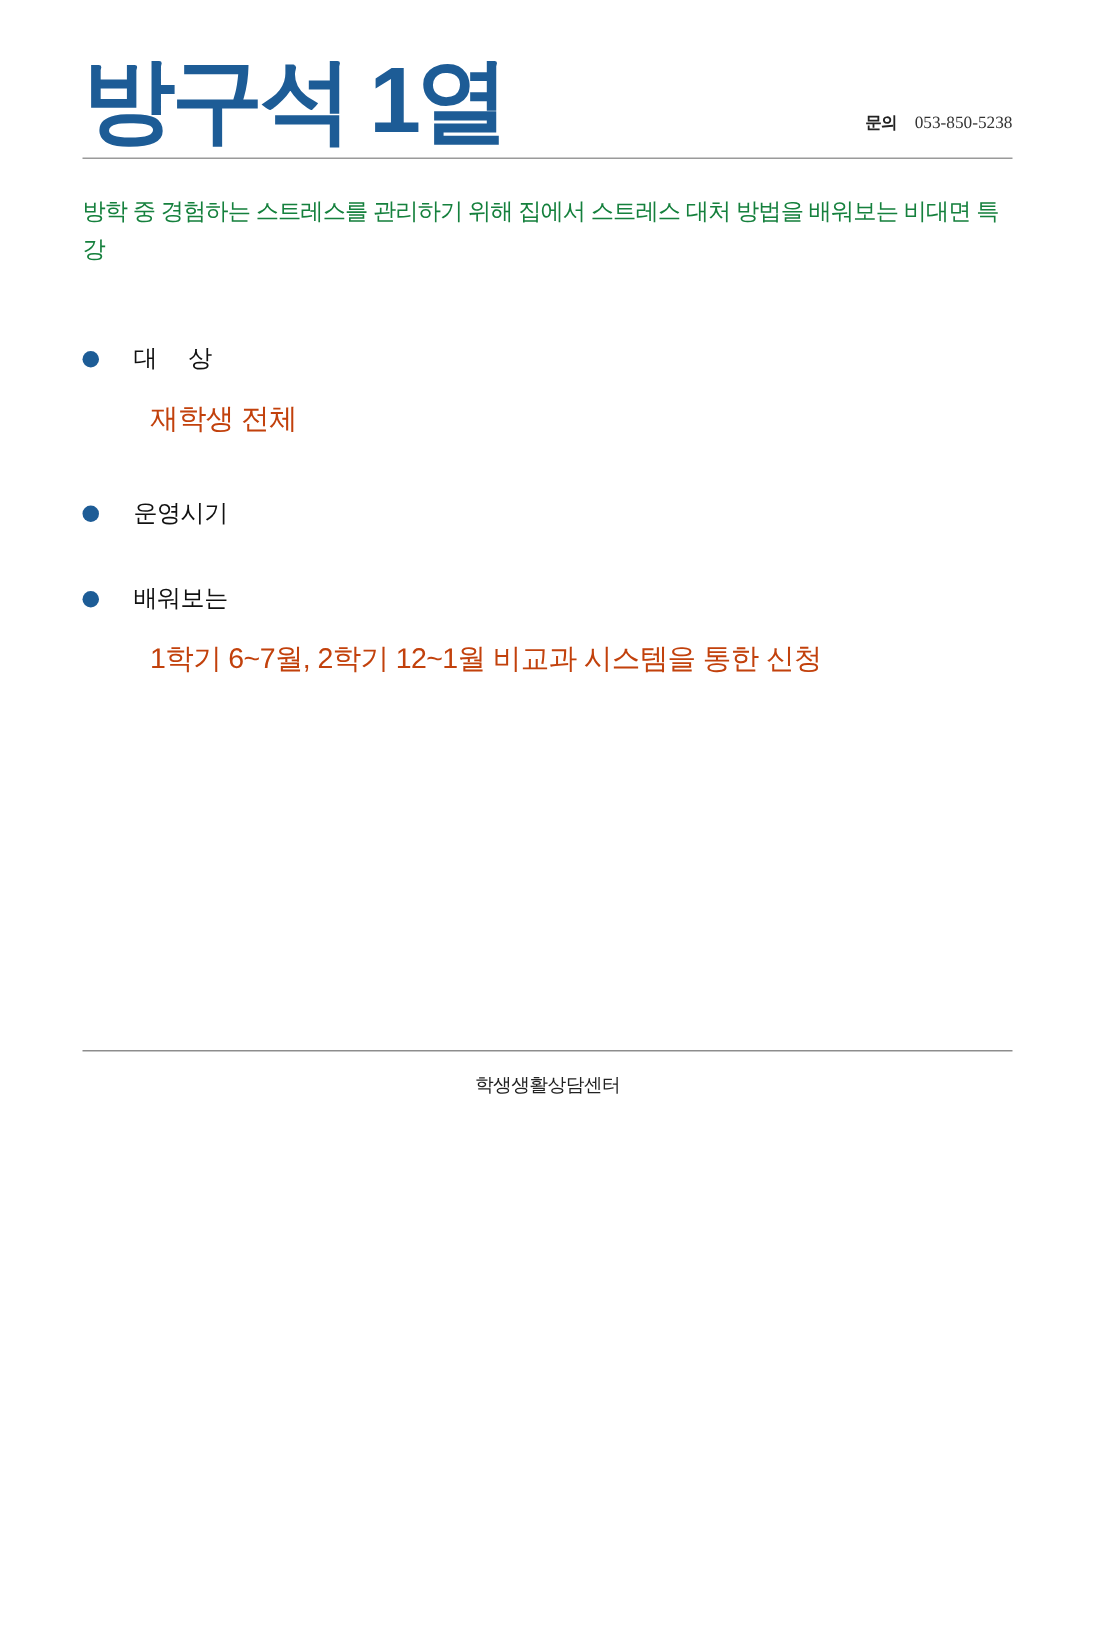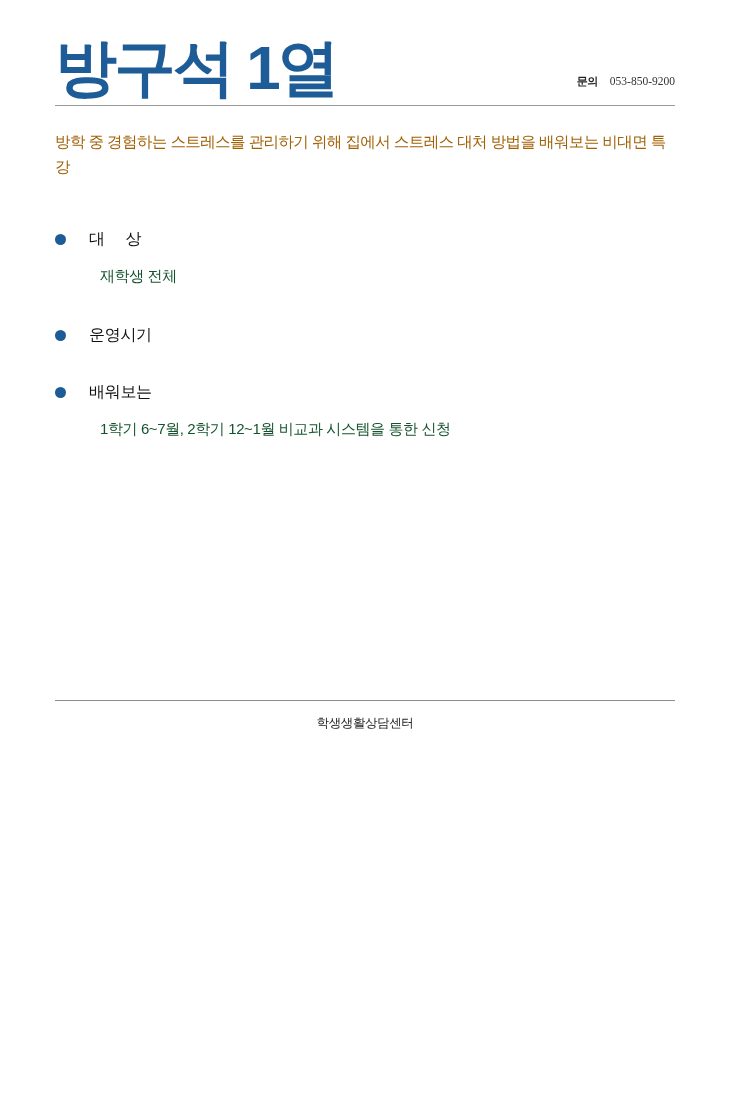--- a/index.html
+++ b/index.html
@@ -64,21 +64,21 @@
     border: 0;
     border-top: 1px solid #9a9a9a;
     margin: 0;
   }
 
   
   .intro {
     margin-top: 23px;
     font-size: 15.5px;
     line-height: 1.62;
-    color: #a16207;
+    color: #15803d;
     letter-spacing: -0.6px;
     max-width: 625px;
   }
 
   
   .sections {
     margin-top: 50px;
   }
   .section {
     margin-bottom: 36px;
@@ -100,22 +100,22 @@
     font-size: 16px;
     color: #111;
     letter-spacing: -0.3px;
     white-space: pre;
   }
   .section-body {
     margin-top: 14px;
     padding-left: 45px;
   }
   .section-line {
-    font-size: 15px;
-    color: #14532d;
+    font-size: 19px;
+    color: #c2410c;
     letter-spacing: -0.4px;
     line-height: 1.65;
     white-space: pre;
   }
 
   
   .footer {
     position: absolute;
     left: 55px;
     right: 55px;
@@ -136,21 +136,21 @@
 </style>
 </head>
 <body>
 
 <div class="page">
 
   <div class="header">
     <div class="logo">방구석 1열</div>
     <div class="contact">
       <span class="contact-label">문의</span>
-      <span class="contact-value">053-850-9200</span>
+      <span class="contact-value">053-850-5238</span>
     </div>
   </div>
 
   <hr class="rule">
 
   <p class="intro">방학 중 경험하는 스트레스를 관리하기 위해 집에서 스트레스 대처 방법을 배워보는 비대면 특강</p>
 
   <div class="sections">
 
     <div class="section">

